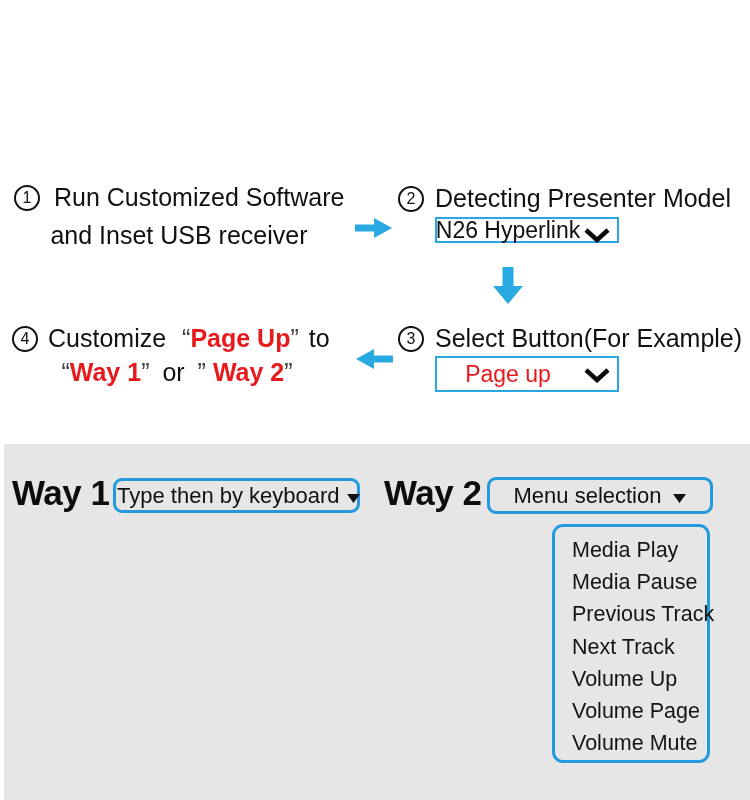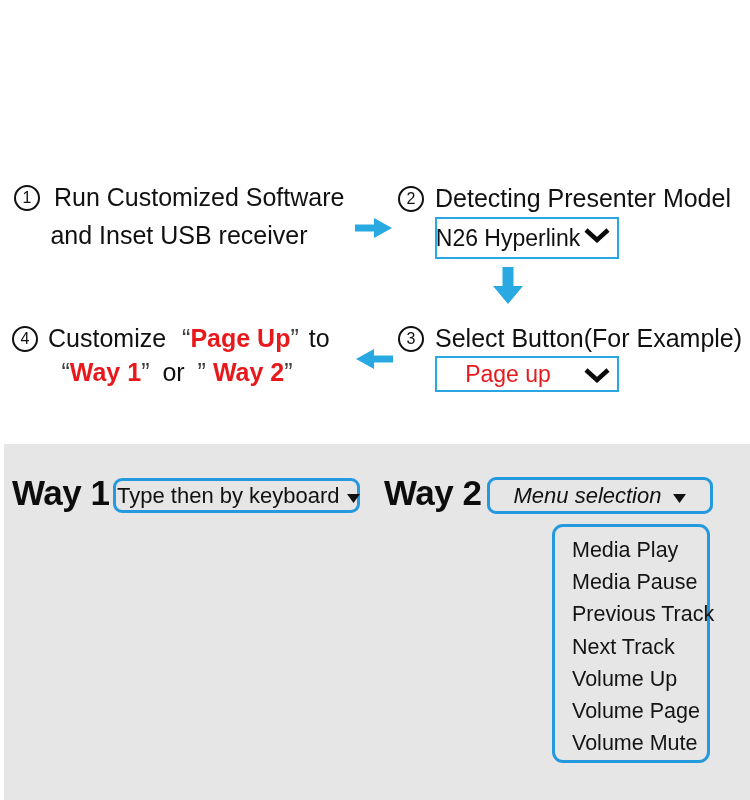--- a/index.html
+++ b/index.html
@@ -32,21 +32,21 @@
     font-size:16px; line-height:1; color:#111;
   }
   .red { color:#e8191c; }
   .quote { color:#3d3d3d; }
 
   
   .arrow svg { display:block; }
 
   
   .sq-dropdown {
-    width:184px; height:42px;
+    width:184px; height:26px;
     background:#ffffff;
     border:2px solid #2aa7e2;
     display:flex; align-items:center;
   }
   .sq-dropdown .dd-text {
     position:absolute; left:0; right:38px; top:0; bottom:0;
     display:flex; align-items:center; justify-content:center;
     font-size:23px; white-space:nowrap;
   }
   .sq-dropdown { position:absolute; }
@@ -165,21 +165,21 @@
     <span>Type then by keyboard</span>
     <span class="tri" style="margin-left:7px;">
       <svg width="13" height="9" viewBox="0 0 13 9">
           <polygon points="0,0 13,0 6.5,9" fill="#111"></polygon>
         </svg>
     </span>
   </div>
 
   <div class="abs way-label" style="left:384px; top:473px;">Way 2</div>
 
-  <div class="rd-dropdown" style="left:487px; top:477px; width:226px; height:37px; justify-content:center;font-style:italic;">
+  <div class="rd-dropdown" style="left:487px; top:477px; width:226px; height:37px; justify-content:center;">
     <span>Menu selection</span>
     <span class="tri" style="margin-left:12px;">
       <svg width="13" height="9" viewBox="0 0 13 9">
           <polygon points="0,0 13,0 6.5,9" fill="#111"></polygon>
         </svg>
     </span>
   </div>
 
   <div class="menu-box">
     <div class="menu-item">Media Play</div>

